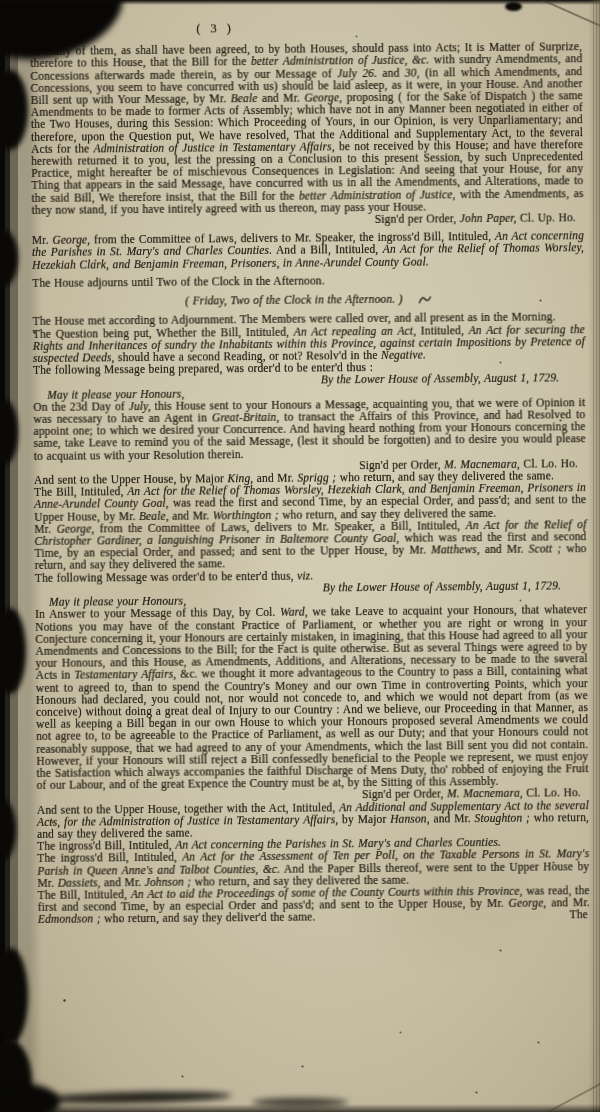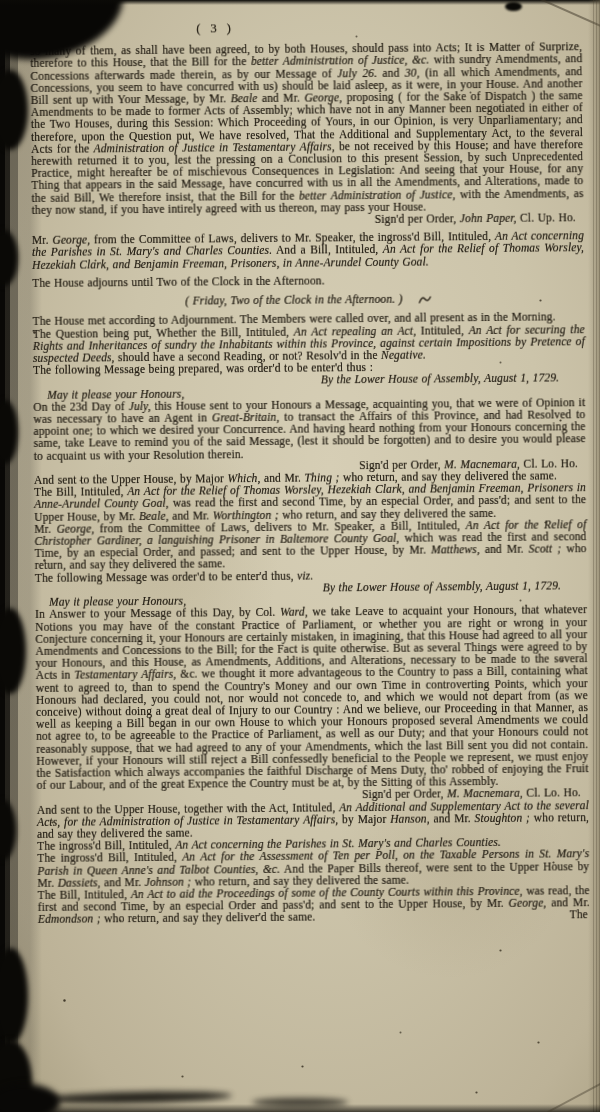--- a/index.html
+++ b/index.html
@@ -95,21 +95,21 @@
         <div class="block center"><span class="it">( Friday, Two of the Clock in the Afternoon. )</span><span class="orn"><svg width="13" height="10" viewBox="0 0 13 10">
               <path d="M1 8 Q3.5 1 6.5 4.5 Q9.5 8 12 2.5" fill="none" stroke="#2a2318" stroke-width="1.4" stroke-linecap="round"></path>
             </svg></span></div>
         <div class="block para gap"><span>The House met according to Adjournment.  The Members were called over, and all present as in the Morning.</span></div>
         <div class="block para"><span>The Question being put, Whether the Bill, Intituled, </span><span class="it">An Act repealing an Act,</span><span> Intituled, </span><span class="it">An Act for securing the Rights and Inheritances of sundry the Inhabitants within this Province, against certain Impositions by Pretence of suspected Deeds,</span><span> should have a second Reading, or not?  Resolv'd in the </span><span class="it">Negative.</span></div>
         <div class="block para"><span>The following Message being prepared, was order'd to be enter'd thus :</span></div>
         <div class="block dateline"><span class="it">By the Lower House of Assembly, August 1, 1729.</span></div>
         <div class="block salute"><span class="it">May it please your Honours,</span></div>
         <div class="block para"><span>On the 23d Day of </span><span class="it">July,</span><span> this House sent to your Honours a Message, acquainting you, that we were of Opinion it was necessary to have an Agent in </span><span class="it">Great-Britain,</span><span> to transact the Affairs of this Province, and had Resolved to appoint one; to which we desired your Concurrence.  And having heard nothing from your Honours concerning the same, take Leave to remind you of the said Message, (lest it should be forgotten) and to desire you would please to acquaint us with your Resolution therein.</span></div>
         <div class="block right"><span>Sign'd per Order, </span><span class="it">M. Macnemara,</span><span> Cl. Lo. Ho.</span></div>
-        <div class="block para"><span>And sent to the Upper House, by Major </span><span class="it">Which,</span><span> and Mr. </span><span class="it">Thing ;</span><span> who return, and say they delivered the same.</span></div>
+        <div class="block para"><span>And sent to the Upper House, by Major </span><span class="it">King,</span><span> and Mr. </span><span class="it">Sprigg ;</span><span> who return, and say they delivered the same.</span></div>
         <div class="block para"><span>The Bill, Intituled, </span><span class="it">An Act for the Relief of Thomas Worsley, Hezekiah Clark, and Benjamin Freeman, Prisoners in Anne-Arundel County Goal,</span><span> was read the first and second Time, by an especial Order, and pass'd; and sent to the Upper House, by Mr. </span><span class="it">Beale,</span><span> and Mr. </span><span class="it">Worthington ;</span><span> who return, and say they delivered the same.</span></div>
         <div class="block para"><span>Mr. </span><span class="it">George,</span><span> from the Committee of Laws, delivers to Mr. Speaker, a Bill, Intituled, </span><span class="it">An Act for the Relief of Christopher Gardiner, a languishing Prisoner in Baltemore County Goal,</span><span> which was read the first and second Time, by an especial Order, and passed; and sent to the Upper House, by Mr. </span><span class="it">Matthews,</span><span> and Mr. </span><span class="it">Scott ;</span><span> who return, and say they delivered the same.</span></div>
         <div class="block para"><span>The following Message was order'd to be enter'd thus, </span><span class="it">viz.</span></div>
         <div class="block dateline"><span class="it">By the Lower House of Assembly, August 1, 1729.</span></div>
         <div class="block salute"><span class="it">May it please your Honours,</span></div>
         <div class="block para"><span>In Answer to your Message of this Day, by Col. </span><span class="it">Ward,</span><span> we take Leave to acquaint your Honours, that whatever Notions you may have of the constant Practice of Parliament, or whether you are right or wrong in your Conjecture concerning it, your Honours are certainly mistaken, in imagining, that this House had agreed to all your Amendments and Concessions to the Bill; for the Fact is quite otherwise.  But as several Things were agreed to by your Honours, and this House, as Amendments, Additions, and Alterations, necessary to be made to the several Acts in </span><span class="it">Testamentary Affairs,</span><span> &amp;c. we thought it more advantageous to the Country to pass a Bill, containing what went to agreed to, than to spend the Country's Money and our own Time in controverting Points, which your Honours had declared, you could not, nor would not concede to, and which we would not depart from (as we conceive) without doing a great deal of Injury to our Country : And we believe, our Proceeding in that Manner, as well as keeping a Bill began in our own House to which your Honours proposed several Amendments we could not agree to, to be agreeable to the Practice of Parliament, as well as our Duty; and that your Honours could not reasonably suppose, that we had agreed to any of your Amendments, which the last Bill sent you did not contain.  However, if your Honours will still reject a Bill confessedly beneficial to the People we represent, we must enjoy the Satisfaction which always accompanies the faithful Discharge of Mens Duty, tho' robbed of enjoying the Fruit of our Labour, and of the great Expence the Country must be at, by the Sitting of this Assembly.</span></div>
         <div class="block right"><span>Sign'd per Order, </span><span class="it">M. Macnemara,</span><span> Cl. Lo. Ho.</span></div>
         <div class="block para"><span>And sent to the Upper House, together with the Act, Intituled, </span><span class="it">An Additional and Supplementary Act to the several Acts, for the Administration of Justice in Testamentary Affairs,</span><span> by Major </span><span class="it">Hanson,</span><span> and Mr. </span><span class="it">Stoughton ;</span><span> who return, and say they delivered the same.</span></div>
         <div class="block para"><span>The ingross'd Bill, Intituled, </span><span class="it">An Act concerning the Parishes in St. Mary's and Charles Counties.</span></div>
         <div class="block para"><span>The ingross'd Bill, Intituled, </span><span class="it">An Act for the Assessment of Ten per Poll, on the Taxable Persons in St. Mary's Parish in Queen Anne's and Talbot Counties, &amp;c.</span><span> And the Paper Bills thereof, were sent to the Upper House by Mr. </span><span class="it">Dassiets,</span><span> and Mr. </span><span class="it">Johnson ;</span><span> who return, and say they delivered the same.</span></div>

